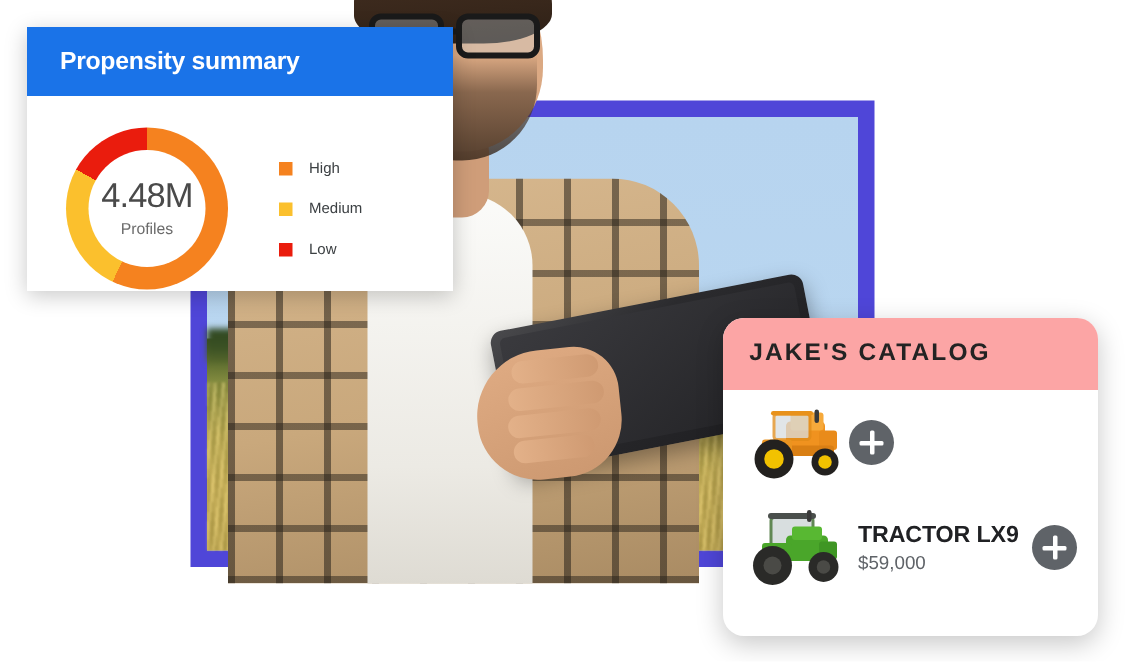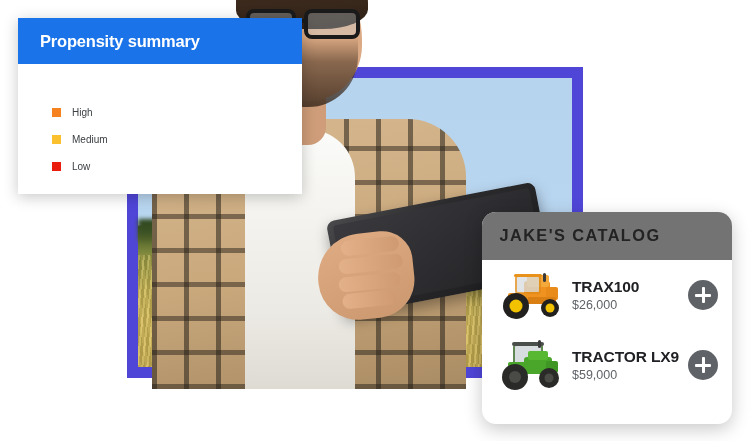--- a/index.html
+++ b/index.html
@@ -284,21 +284,21 @@
     top: 212px;
     width: 250px;
     height: 212px;
     background: #ffffff;
     border-radius: 14px;
     box-shadow: 0 5px 18px rgba(0,0,0,0.22);
     overflow: hidden;
   }
   #catalog-header {
     height: 48px;
-    background: #737373;
+    background: #fca5a5;
     display: flex;
     align-items: center;
     padding-left: 19px;
   }
   #catalog-title {
     color: #232323;
     font-size: 16px;
     font-weight: bold;
     letter-spacing: 1.4px;
     transform: scaleX(1.02);
@@ -390,20 +390,28 @@
     <div class="finger" style="left:22px; top:59px; width:54px;"></div>
   </div>
 </div>
 
 <div id="propensity-card">
   <div id="propensity-header">
     <span id="propensity-title">Propensity summary</span>
   </div>
   <div id="propensity-body">
 
+    <div id="donut-wrap">
+      <div id="donut" style="background: conic-gradient(rgb(245, 130, 31) 0deg, rgb(245, 130, 31) 205.2deg, rgb(251, 192, 45) 205.2deg, rgb(251, 192, 45) 298.8deg, rgb(234, 28, 13) 298.8deg, rgb(234, 28, 13) 360deg);"></div>
+      <div id="donut-hole"></div>
+      <div id="donut-center">
+        <span id="donut-value">4.48M</span>
+        <span id="donut-label">Profiles</span>
+      </div>
+    </div>
 
     <div id="legend">
       <div class="legend-row">
         <span class="legend-swatch" style="background:#f5821f"></span>
         <span class="legend-label">High</span>
       </div>
       <div class="legend-row">
         <span class="legend-swatch" style="background:#fbc02d"></span>
         <span class="legend-label">Medium</span>
       </div>
@@ -431,24 +439,20 @@
         <rect x="52" y="20" width="12" height="13" rx="2" fill="#e98b1a"></rect>
         <rect x="28" y="30" width="34" height="7" rx="2" fill="#d97f14"></rect>
         <rect x="14" y="26" width="20" height="8" rx="2" fill="#eb9420"></rect>
         <circle cx="22" cy="39" r="13" fill="#23211f"></circle>
         <circle cx="22" cy="39" r="6.5" fill="#f2c200"></circle>
         <circle cx="56" cy="41" r="9" fill="#23211f"></circle>
         <circle cx="56" cy="41" r="4.5" fill="#f2c200"></circle>
         <rect x="49" y="6" width="3" height="9" rx="1.5" fill="#3a3a3a"></rect>
       </svg>
     </div>
-    <div class="row-info">
-      <div class="row-name">TRAX100</div>
-      <div class="row-price">$26,000</div>
-    </div>
     <div class="add-btn"></div>
   </div>
 
   <div class="catalog-row">
     <div class="row-thumb">
       <svg viewBox="0 0 72 56" xmlns="http://www.w3.org/2000/svg">
         <rect x="20" y="8" width="28" height="20" rx="2" fill="#cfd6d8" opacity="0.8" stroke="#3a6b2a" stroke-width="2"></rect>
         <rect x="18" y="5" width="32" height="4" rx="2" fill="#4a4f4c"></rect>
         <rect x="30" y="20" width="28" height="17" rx="3" fill="#4aa62a"></rect>
         <rect x="34" y="14" width="20" height="9" rx="2" fill="#58b832"></rect>

